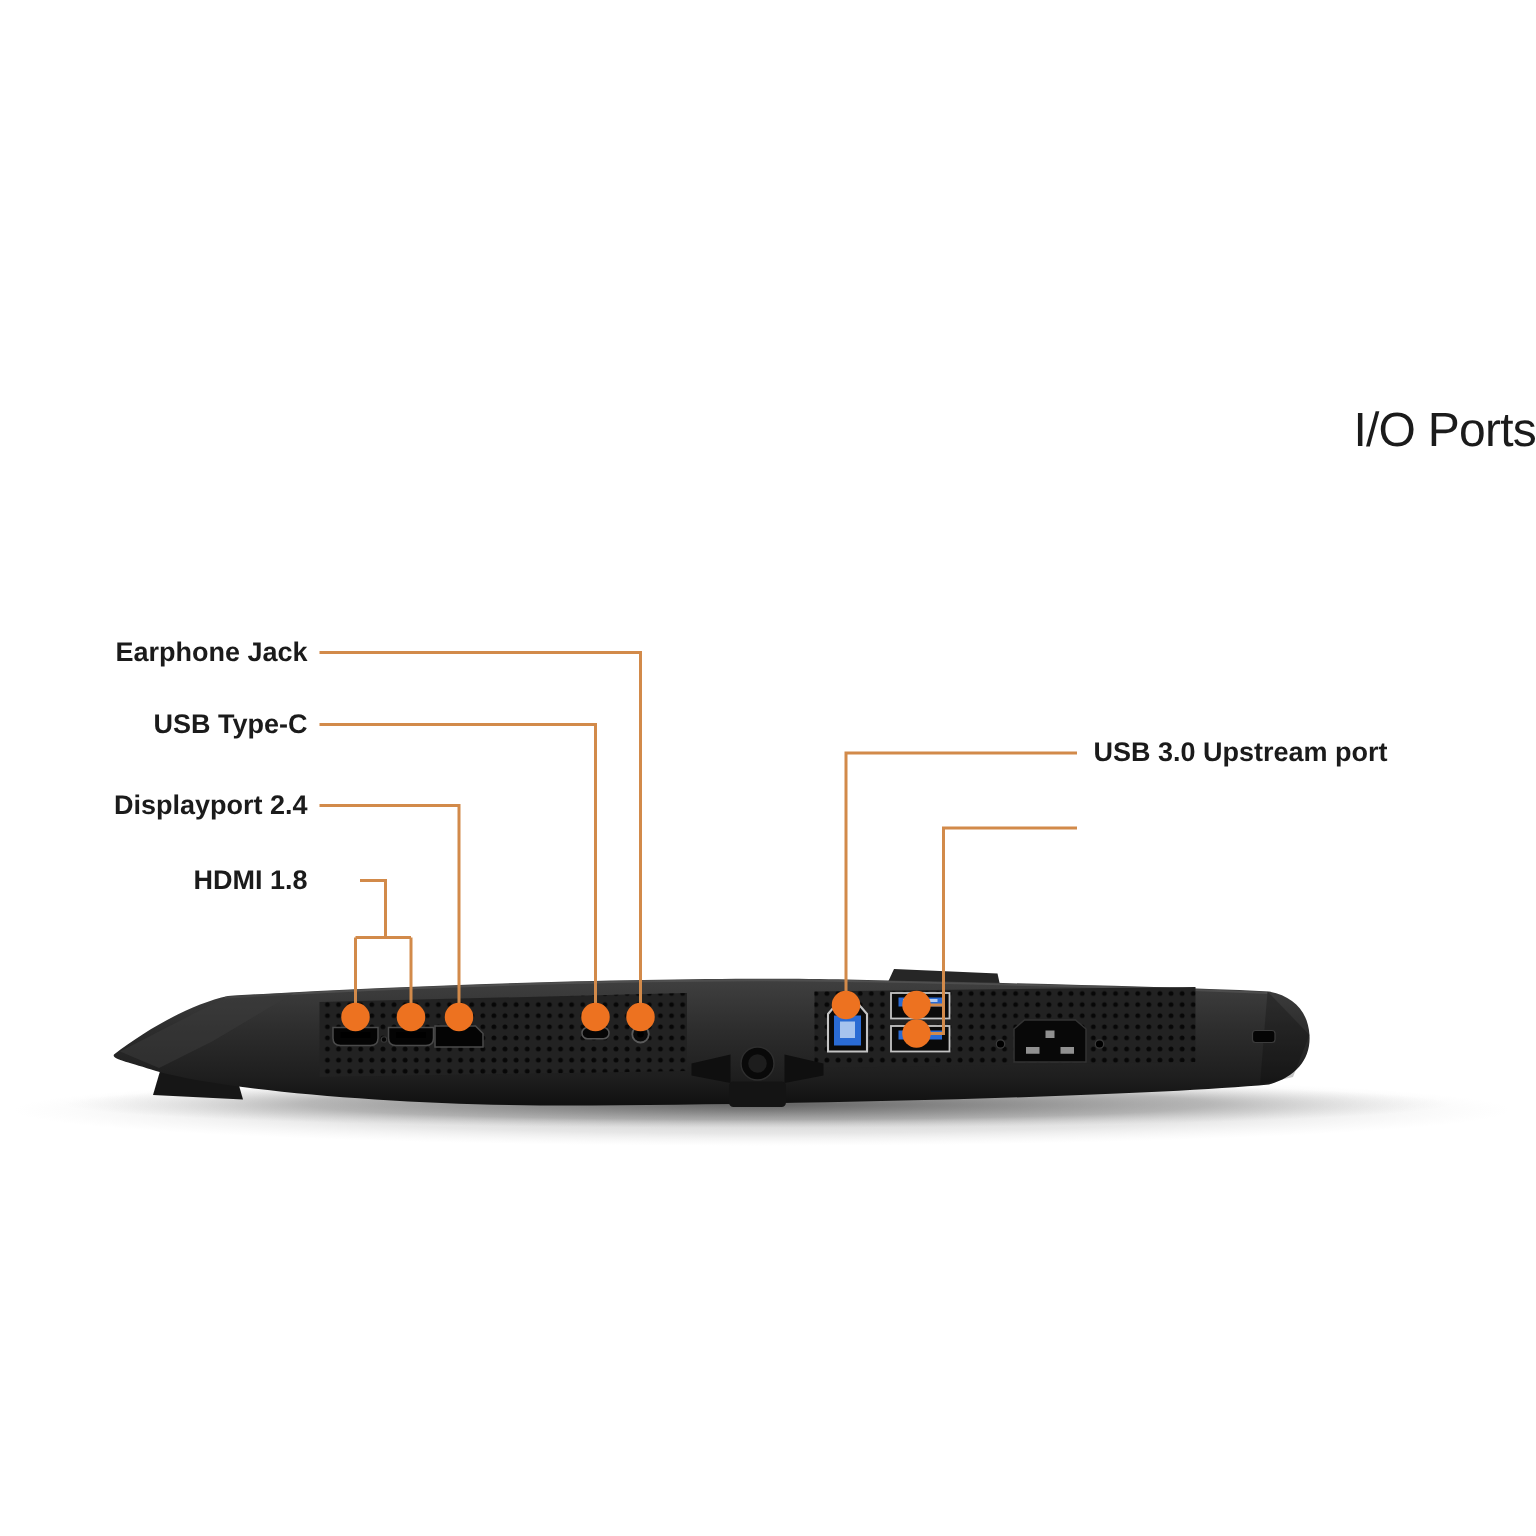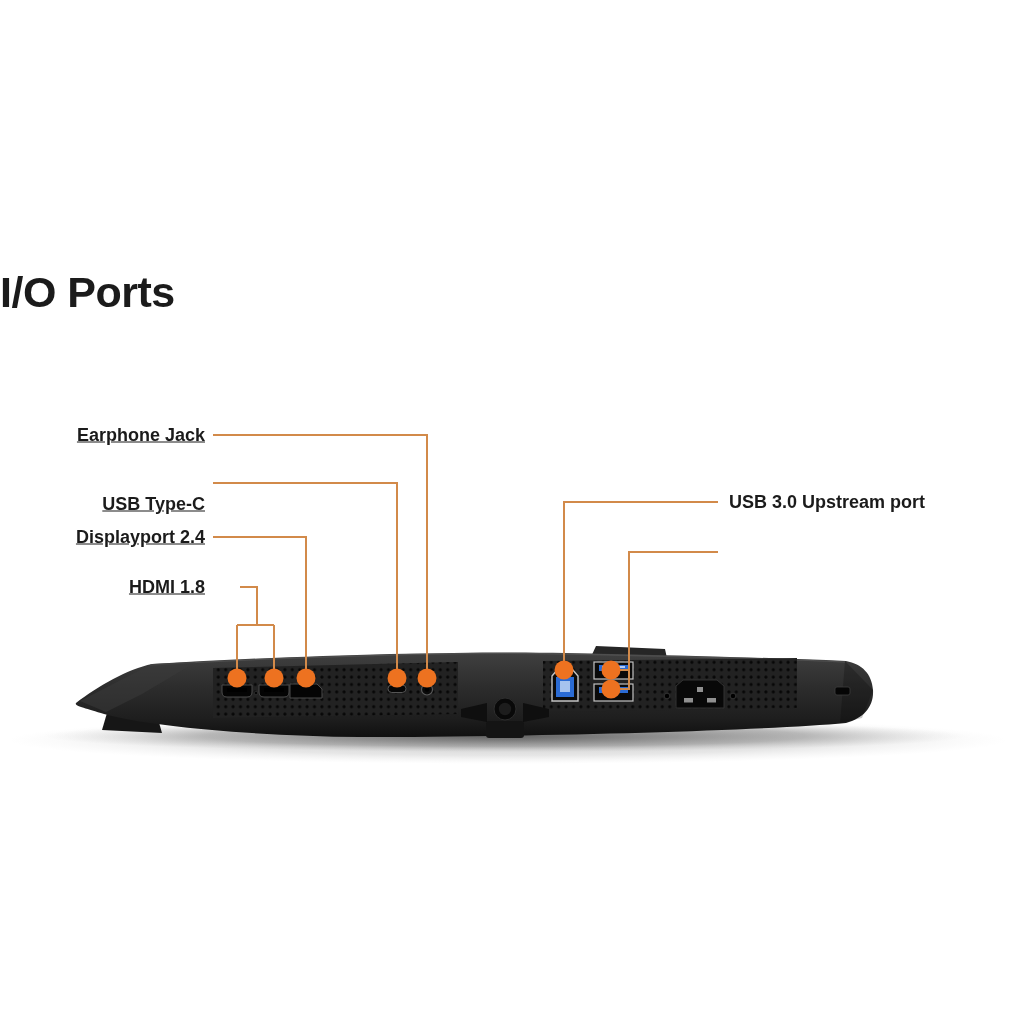--- a/index.html
+++ b/index.html
@@ -8,50 +8,50 @@
     width:1024px;height:1024px;
     margin:0 auto;
     background:var(--background,#fff);
     overflow:hidden;
     font-family:"Liberation Sans", sans-serif;
   }
   .page-title{
     position:absolute;
     left:0;right:0;top:268px;
     margin:0;
-    text-align:left;
-    font-size:43px;
-    font-weight:700;
+    text-align:right;
+    font-size:32px;
+    font-weight:400;
     letter-spacing:-0.5px;
     color:var(--text,#1b1b1b);
   }
   .callout-label{
     position:absolute;
     font-size:18px;
     font-weight:700;
     color:var(--text,#1b1b1b);
     white-space:nowrap;
     transform:translateY(-50%);
   }
-  .callout-label.left{ right:819px; text-align:right;text-decoration:underline; }
+  .callout-label.left{ right:819px; text-align:right; }
   .callout-label.right{ left:729px; text-align:right; }
   .diagram-svg{ position:absolute; left:0; top:0; }
   .callout{ stroke:var(--line-orange,#d28a4a); stroke-width:2; fill:none; }
   .dot{ fill:var(--accent-orange,#ed7220); }
   .usb-blue{ fill:var(--usb-blue,#2a6bd4); }
 </style>
 </head>
 <body>
 
 <div class="canvas">
 
   <h1 class="page-title">I/O Ports</h1>
 
   <div class="callout-label left" style="top:435px">Earphone Jack</div>
-  <div class="callout-label left" style="top:504px">USB Type-C</div>
+  <div class="callout-label left" style="top:483px">USB Type-C</div>
   <div class="callout-label left" style="top:537px">Displayport 2.4</div>
   <div class="callout-label left" style="top:587px">HDMI 1.8</div>
 
   <div class="callout-label right" style="top:502px">USB 3.0 Upstream port</div>
 
   <svg class="diagram-svg" width="1024" height="1024" viewBox="0 0 1024 1024">
     <defs>
       <linearGradient id="bodyGrad" x1="0" y1="0" x2="0" y2="1">
         <stop offset="0" stop-color="#404040"></stop>
         <stop offset="0.4" stop-color="#2d2d2d"></stop>

